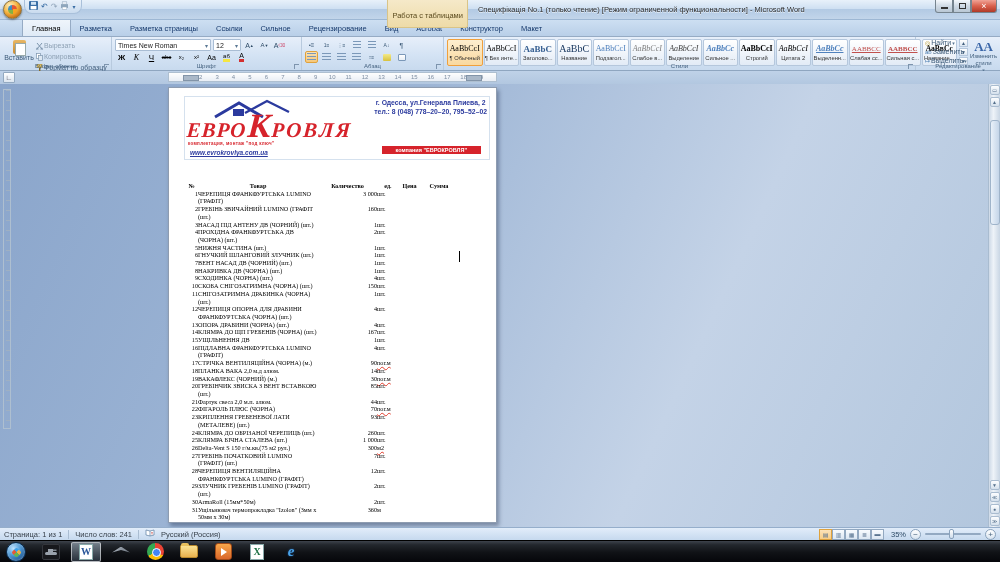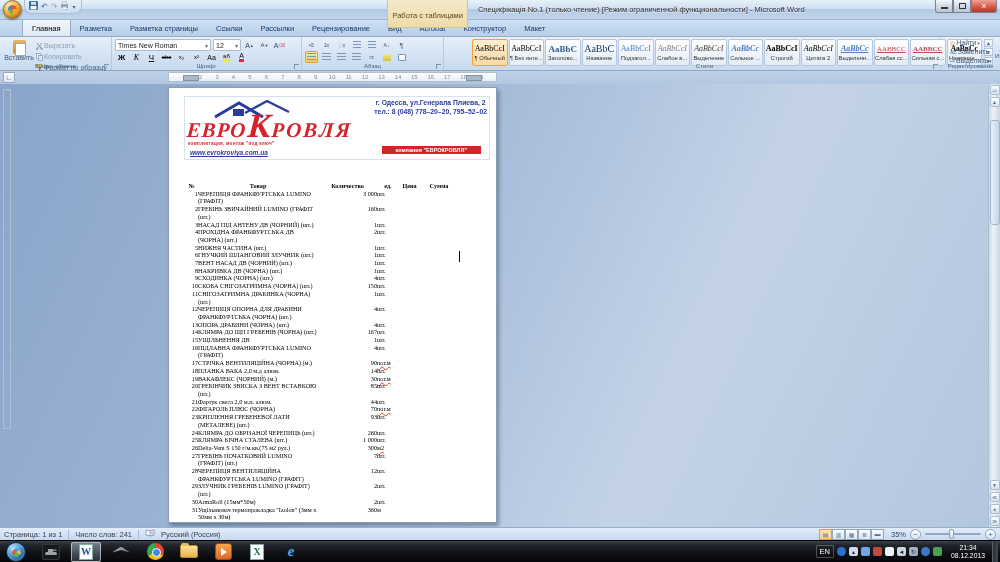--- a/index.html
+++ b/index.html
@@ -50,21 +50,21 @@
   .mbtn.on{background:linear-gradient(#fbe2b3,#f6c778);border:1px solid #e0a23c;}
   .combo{background:#fff;border:1px solid #a9bdd4;height:12px;font-size:7px;color:#222;display:inline-flex;align-items:center;justify-content:space-between;padding:0 2px;border-radius:1px;}
   .combo .dd{color:#5a7894;font-size:6px;margin-left:3px;}
   
   .g-clip{width:112px;display:flex;}
   .paste-big{width:32px;display:flex;flex-direction:column;align-items:center;font-size:7px;color:#3c5a78;padding-top:1px;}
   .clipicon{width:13px;height:15px;background:linear-gradient(#e8b765,#c98a2e);border-radius:2px;position:relative;}
   .clipicon::after{content:"";position:absolute;left:2px;top:3px;width:9px;height:11px;background:#fff;border:1px solid #9aa;}
   .clipcol{display:flex;flex-direction:column;justify-content:flex-start;gap:1px;padding-top:2px;}
   
-  .g-styles{width:472px;display:flex;margin-left:25px;}
+  .g-styles{width:472px;display:flex;}
   .gallery{display:flex;gap:1px;}
   .chip{width:35.5px;height:27px;background:linear-gradient(#ffffff,#e2ebf6);border:1px solid #b5c7dc;border-radius:2px;
     display:flex;flex-direction:column;align-items:center;justify-content:center;overflow:hidden;}
   .chip.sel{border-color:#f0a03c;background:linear-gradient(#fdeecf,#f9d9a0);}
   .chip-sample{font-family:"Liberation Serif",serif;font-size:8px;line-height:10px;white-space:nowrap;}
   .chip-label{font-size:5.8px;color:#333;white-space:nowrap;line-height:8px;}
   .chip.c-h1 .chip-sample{color:#365f91;font-weight:bold;font-size:9px;}
   .chip.c-title .chip-sample{color:#17365d;font-size:10px;}
   .chip.c-subtitle .chip-sample{color:#4f81bd;}
   .chip.c-subtle .chip-sample{color:#808080;font-style:italic;}
@@ -203,21 +203,21 @@
         </span>
       <span class="wb close">×</span>
     </div>
   </div>
 
   <div class="tabstrip">
       <div class="tab active">Главная</div>
       <div class="tab">Разметка</div>
       <div class="tab">Разметка страницы</div>
       <div class="tab">Ссылки</div>
-      <div class="tab">Рассылки</div>
+      <div class="tab">Сильное</div>
       <div class="tab">Рецензирование</div>
       <div class="tab">Вид</div>
       <div class="tab">Acrobat</div>
       <div class="tab">Конструктор</div>
       <div class="tab">Макет</div>
     </div>
 
   <div class="ribbon">
 
     <div class="group g-clip">
@@ -837,34 +837,15 @@
           <i></i>
         </span>
       </div>
     <div class="tbicon">
         <span class="ic-doc" style="color:#1e7145;font-size:10px;">X</span>
       </div>
     <div class="tbicon">
         <span style="color:#4aa3e8;font-size:15px;font-weight:bold;font-family:'Liberation Serif',serif;font-style:italic;text-shadow:0 0 2px #1a5a9a;">e</span>
       </div>
 
-    <div class="tray">
-      <span class="traylang">EN</span>
-      <span style="display:inline-flex;gap:3px;align-items:center;">
-          <span class="tico" style="background: rgb(47, 111, 208); border-radius: 50%;"></span>
-          <span class="tico" style="background: rgb(207, 220, 234);">▴</span>
-          <span class="tico" style="background: rgb(110, 166, 224);"></span>
-          <span class="tico" style="background: rgb(194, 73, 59);"></span>
-          <span class="tico" style="background: rgb(238, 243, 248);"></span>
-          <span class="tico" style="background: rgb(207, 216, 226);">◄</span>
-          <span class="tico" style="background: rgb(159, 178, 196);">↻</span>
-          <span class="tico" style="background: rgb(60, 120, 200); border-radius: 50%;"></span>
-          <span class="tico" style="background: rgb(73, 160, 79);"></span>
-        </span>
-      <span class="clock">
-        <div>21:34</div>
-        <div>08.12.2013</div>
-      </span>
-      <span class="showdesk"></span>
-    </div>
   </div>
 
 </div>
 
 </body></html>

